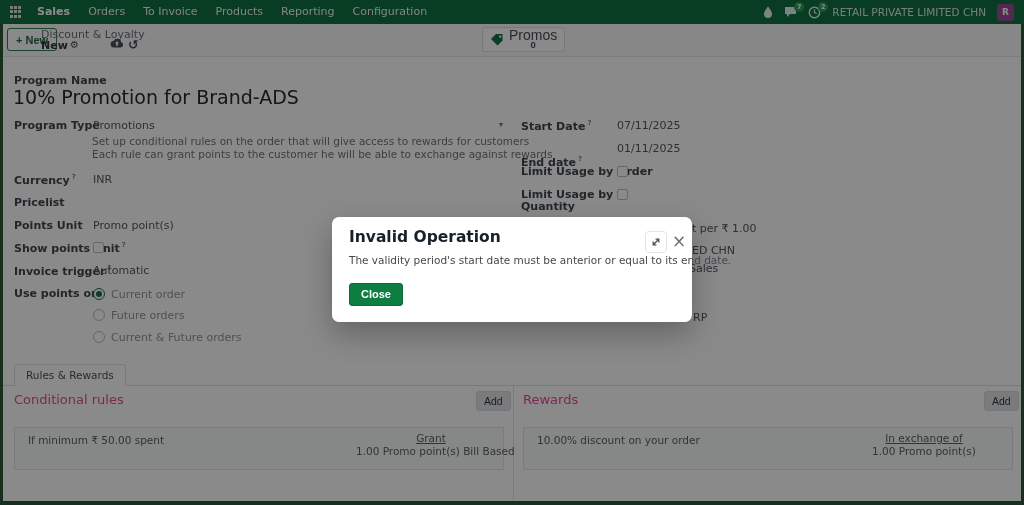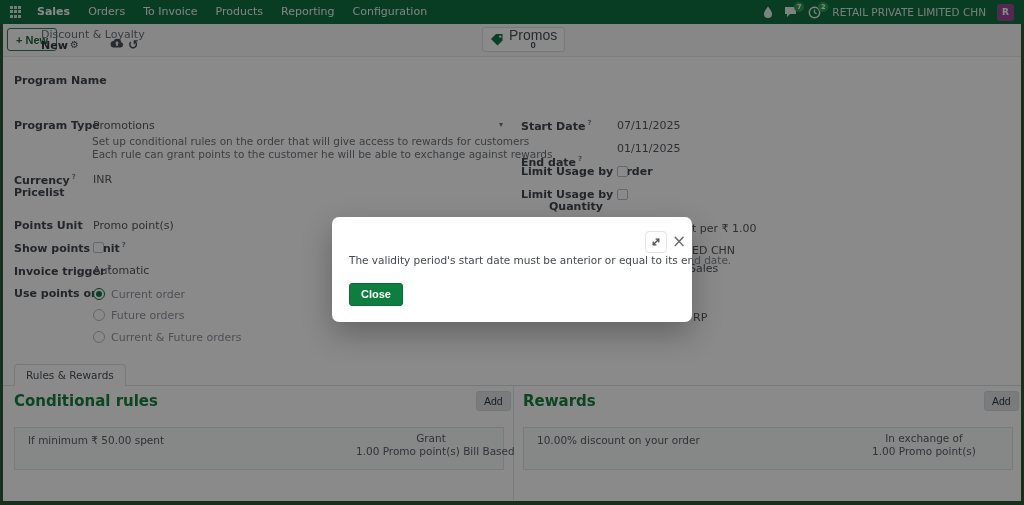--- a/index.html
+++ b/index.html
@@ -53,27 +53,27 @@
   .chk{width:11px;height:11px;border:1px solid #b9bfc7;border-radius:2px;background:#fff;cursor:pointer}
   .radio{width:12px;height:12px;border:1px solid #b4bac2;border-radius:50%;background:#fff;cursor:pointer}
   .radio.on{border-color:var(--c-accent)}
   .radio.on i{position:absolute;left:2px;top:2px;width:6px;height:6px;border-radius:50%;background:var(--c-accent);display:block}
   .radio-lbl{color:#8f959d;font-size:11px}
 
   
   .tabline{position:absolute;left:0;right:0;top:385px;height:1px;background:#dcdfe2}
   .tab{position:absolute;left:14px;top:364px;height:22px;line-height:21px;padding:0 11px;background:#fff;
        border:1px solid #dcdfe2;border-bottom:0;border-radius:4px 4px 0 0;font-size:10.5px;color:#495057;cursor:pointer;z-index:1}
-  .sec-h{font-size:15px;font-weight:700;color:#15803d}
+  .sec-h{font-size:13px;font-weight:400;color:#ec4899}
   .btn-add{padding:3px 7px;background:#e2e4e8;border:1px solid #d7dade;border-radius:3px;font-size:10.5px;color:#33373b;cursor:pointer}
   .vdiv{position:absolute;left:513px;top:386px;width:1px;height:114px;background:#e3e5e8}
   .card{position:absolute;width:490px;height:43px;border:1px solid #e2e4e7;background:#f8f9fa;cursor:pointer}
   .card-txt{font-size:10.5px;color:#5a5f66}
   .card-block{width:150px;text-align:center;line-height:13px;font-size:10.5px;color:#5a5f66}
-  .card-link{cursor:pointer;display:block}
+  .card-link{text-decoration:underline;cursor:pointer;display:block}
 
   
   .frame{position:absolute;background:var(--c-frame);z-index:8}
   .frame.l{left:0;top:24px;bottom:0;width:3px}
   .frame.r{right:0;top:24px;bottom:0;width:3px}
   .frame.b{left:0;right:0;bottom:0;height:4px}
 
   
   .backdrop{position:absolute;inset:0;background:rgba(0,0,0,.46);z-index:50}
   .modal{position:absolute;left:332px;top:217px;width:360px;height:105px;background:#fff;border-radius:7px;
@@ -158,31 +158,32 @@
     </span>
     <span class="promos-col">
       <span class="promos-label">Promos</span>
       <span class="promos-count">0</span>
     </span>
   </button>
 
   <div class="sheet"></div>
 
   <span class="abs lbl" style="left:14px;top:74px">Program Name</span>
+  <span class="abs title" style="left:13px;top:86px">10% Promotion for Brand-ADS</span>
 
   <span class="abs lbl" style="left:14px;top:119px">Program Type</span>
   <span class="abs val" style="left:93px;top:119px">Promotions</span>
   <span class="abs caret" style="left:499px;top:120px">▾</span>
   <span class="abs help" style="left:92px;top:148px">Each rule can grant points to the customer he will be able to exchange against rewards</span>
   <span class="abs help" style="left:92px;top:135px">Set up conditional rules on the order that will give access to rewards for customers</span>
 
   <span class="abs lbl" style="left:14px;top:173px"><span>Currency</span><span class="sup">?</span></span>
   <span class="abs val" style="left:93px;top:173px">INR</span>
 
-  <span class="abs lbl" style="left:14px;top:186px">Pricelist</span>
+  <span class="abs lbl" style="left:14px;top:196px">Pricelist</span>
 
   <span class="abs lbl" style="left:14px;top:219px">Points Unit</span>
   <span class="abs val" style="left:93px;top:219px">Promo point(s)</span>
 
   <span class="abs lbl" style="left:14px;top:241px"><span>Show points Unit</span><span class="sup">?</span></span>
   <span class="abs chk" style="left:93px;top:242px"></span>
 
   <span class="abs lbl" style="left:14px;top:264px"><span>Invoice trigger</span><span class="sup">?</span></span>
   <span class="abs val" style="left:93px;top:264px">Automatic</span>
 
@@ -196,21 +197,21 @@
   <span class="abs radio" style="left:93px;top:331px"></span>
   <span class="abs radio-lbl" style="left:111px;top:331px">Current &amp; Future orders</span>
 
   <span class="abs lbl" style="left:521px;top:119px"><span>Start Date</span><span class="sup">?</span></span>
   <span class="abs val" style="left:617px;top:119px">07/11/2025</span>
   <span class="abs lbl" style="left:521px;top:155px"><span>End date</span><span class="sup">?</span></span>
   <span class="abs val" style="left:617px;top:142px">01/11/2025</span>
   <span class="abs lbl" style="left:521px;top:165px">Limit Usage by Order</span>
   <span class="abs chk" style="left:617px;top:166px"></span>
   <span class="abs lbl" style="left:521px;top:188px">Limit Usage by</span>
-  <span class="abs lbl" style="left:549px;top:200px">Quantity</span>
+  <span class="abs lbl" style="left:521px;top:200px">Quantity</span>
   <span class="abs chk" style="left:617px;top:189px"></span>
 
   <span class="abs val" style="left:692px;top:222px">t per ₹ 1.00</span>
   <span class="abs val" style="left:692px;top:244px">ED CHN</span>
   <span class="abs val" style="left:689px;top:262px">Sales</span>
   <span class="abs val" style="left:693px;top:311px">RP</span>
 
   <div class="tabline"></div>
   <div class="tab">Rules &amp; Rewards</div>
   <div class="vdiv"></div>
@@ -232,20 +233,21 @@
     <span class="card-link">In exchange of</span>
     <span>1.00 Promo point(s)</span>
   </div>
 
   <div class="frame l"></div>
   <div class="frame r"></div>
   <div class="frame b"></div>
 
   <div class="backdrop"></div>
   <div class="modal">
+    <div class="m-title">Invalid Operation</div>
     <div class="m-msg">The validity period's start date must be anterior or equal to its end date.</div>
     <div class="m-expand">
       <svg width="12" height="12" viewBox="0 0 12 12" fill="none" stroke="#495057" stroke-width="1.3">
         <path d="M3.2 8.8 L8.8 3.2"></path>
           <path d="M5.6 3.2 H8.8 V6.4"></path>
           <path d="M6.4 8.8 H3.2 V5.6"></path>
       </svg>
     </div>
     <div class="m-x">×</div>
     <button class="m-close">Close</button>

